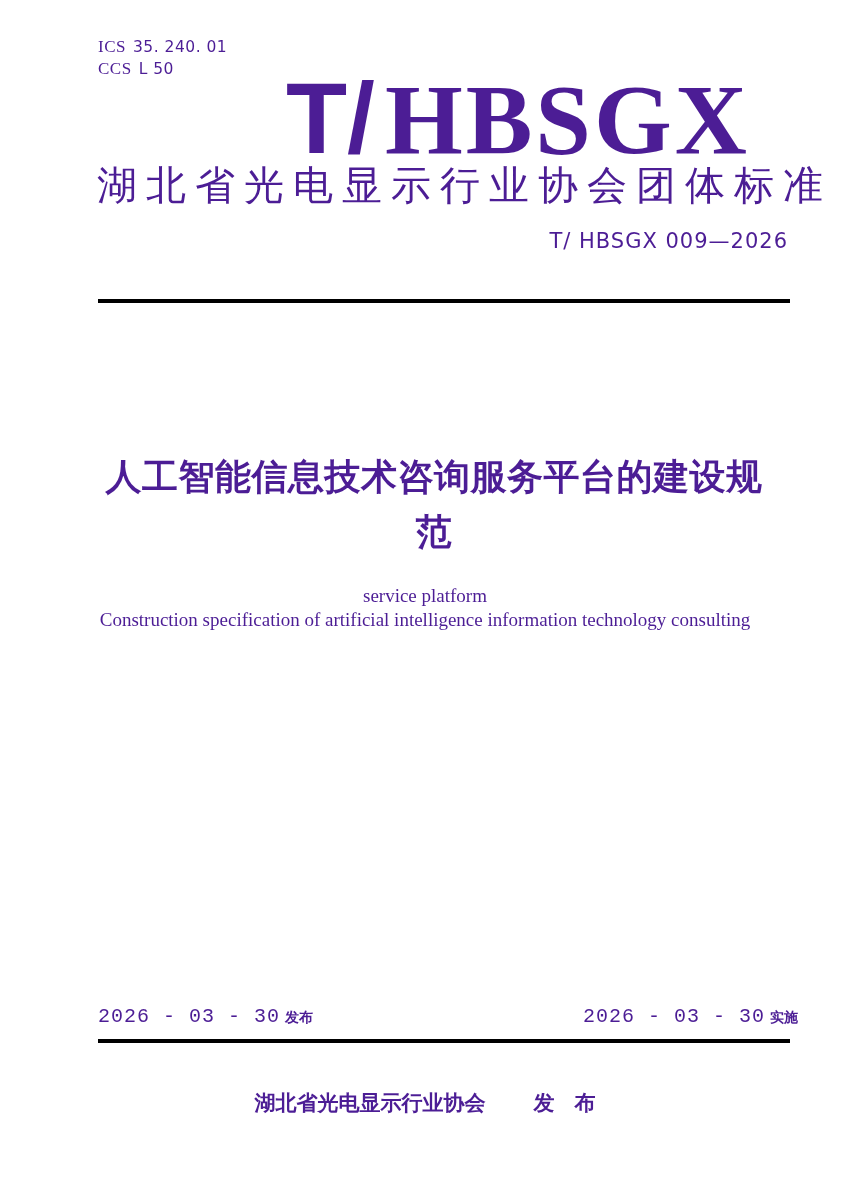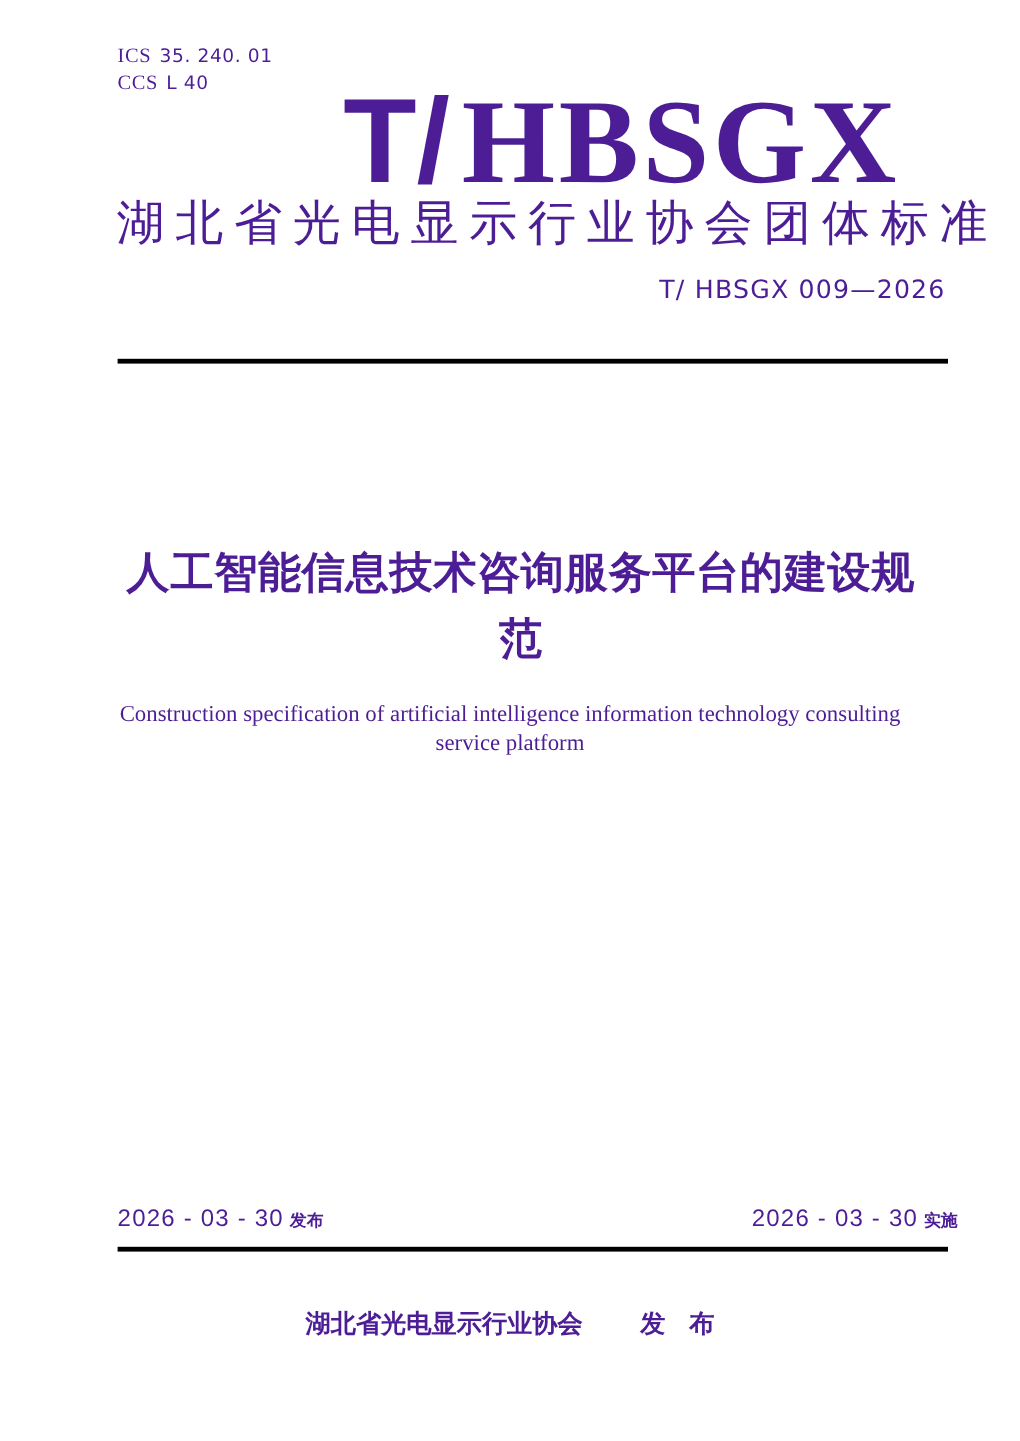--- a/index.html
+++ b/index.html
@@ -127,21 +127,21 @@
   .footer-dates {
     position: absolute;
     top: 1005px;
     left: 98px;
     width: 700px;
     display: flex;
     justify-content: space-between;
     align-items: baseline;
   }
   .date-value {
-    font-family: Liberation Sans, sans-serif;
+    font-family: Liberation Mono, monospace;
     font-size: 20px;
     letter-spacing: 1px;
   }
   .date-label {
     font-size: 14px;
     font-weight: 700;
     margin-left: 5px;
   }
 
   
@@ -163,39 +163,39 @@
 </head>
 <body>
 
 <div class="page">
 
   <div class="ics-block">
     <div class="ics-row">
       <span class="meta-label">ICS</span><span class="meta-value">35. 240. 01</span>
     </div>
     <div class="ics-row">
-      <span class="meta-label">CCS</span><span class="meta-value">L 40</span>
+      <span class="meta-label">CCS</span><span class="meta-value">L 50</span>
     </div>
   </div>
 
   <div class="logo">
     <span class="logo-prefix">T/</span><span class="logo-body">HBSGX</span>
   </div>
 
   <div class="org-title">湖北省光电显示行业协会团体标准</div>
 
   <div class="std-number">T/ HBSGX 009—2026</div>
 
   <div class="rule-top"></div>
 
   <div class="main-title">人工智能信息技术咨询服务平台的建设规范</div>
 
   <div class="en-title">
+    <div>service platform</div>
     <div>Construction specification of artificial intelligence information technology consulting</div>
-    <div>service platform</div>
   </div>
 
   <div class="footer-dates">
     <div>
       <span class="date-value">2026 - 03 - 30</span><span class="date-label">发布</span>
     </div>
     <div>
       <span class="date-value">2026 - 03 - 30</span><span class="date-label">实施</span>
     </div>
   </div>

